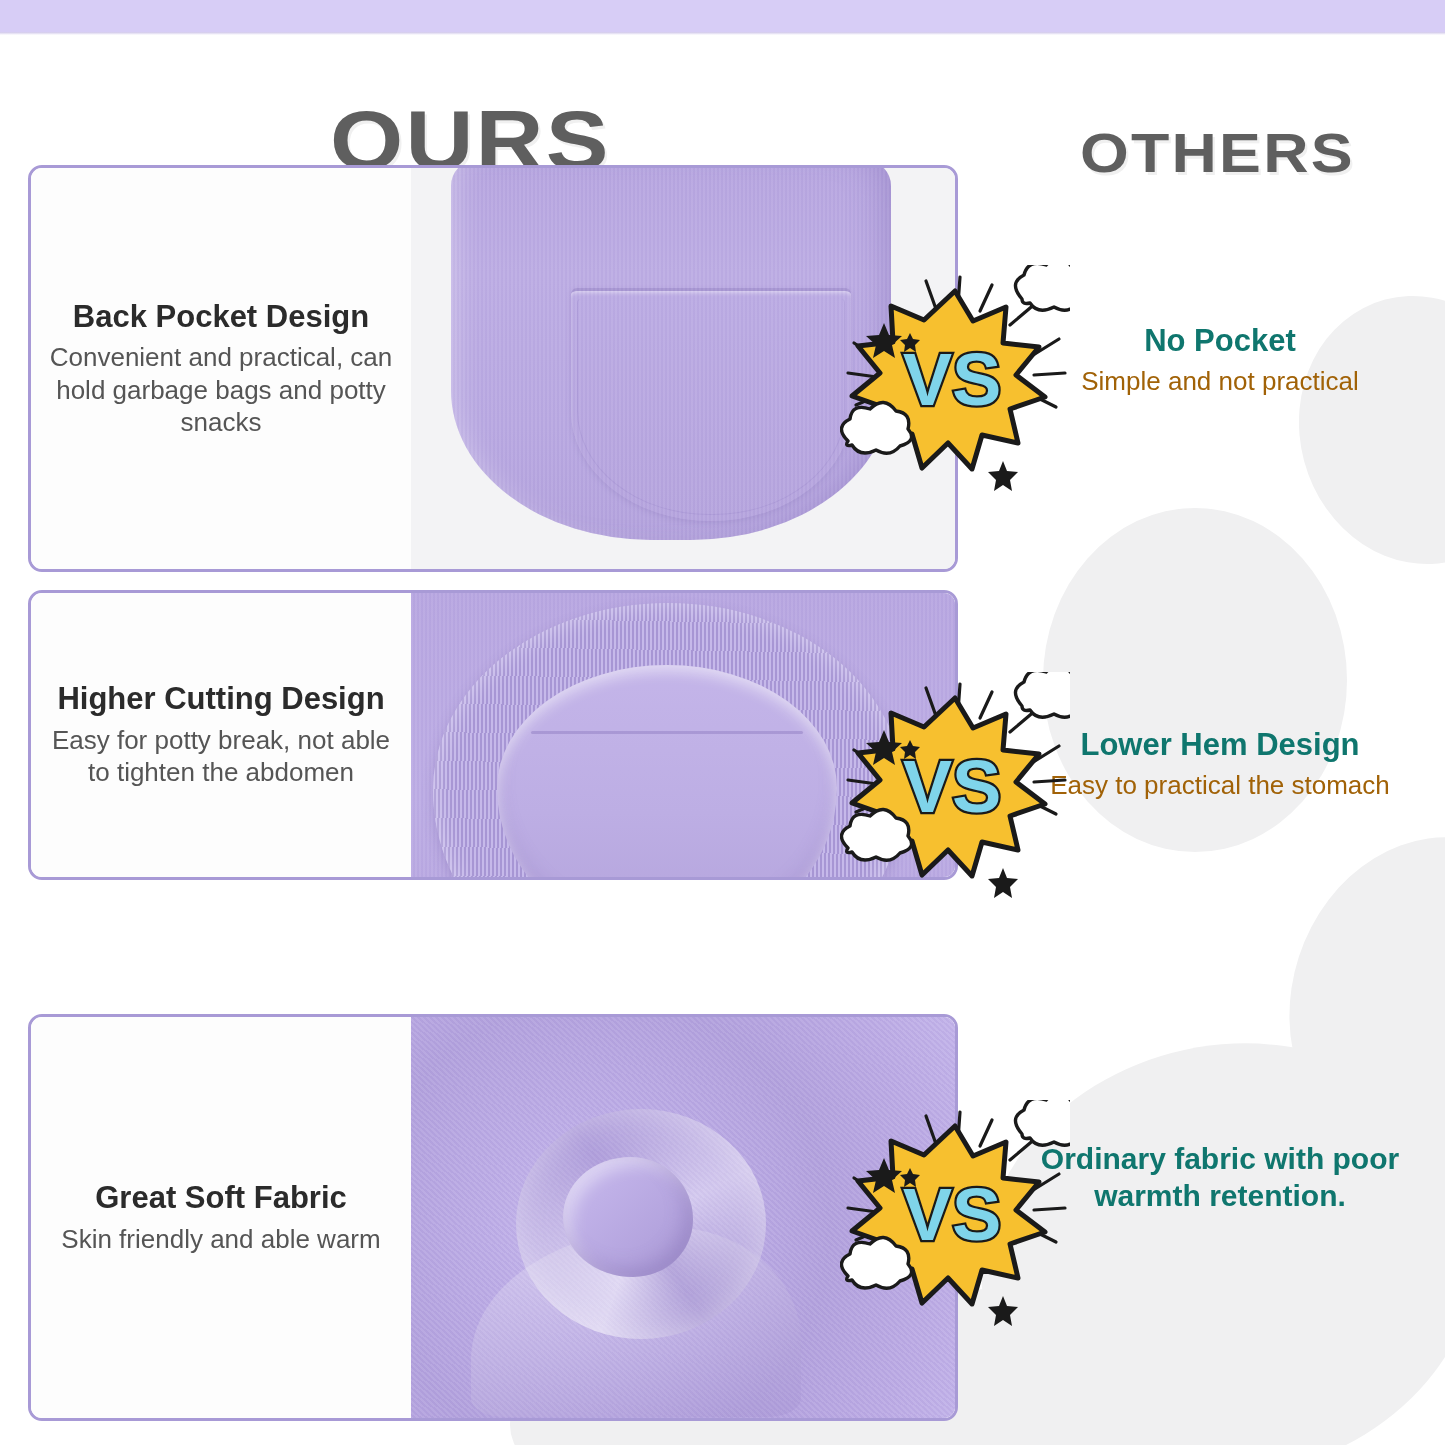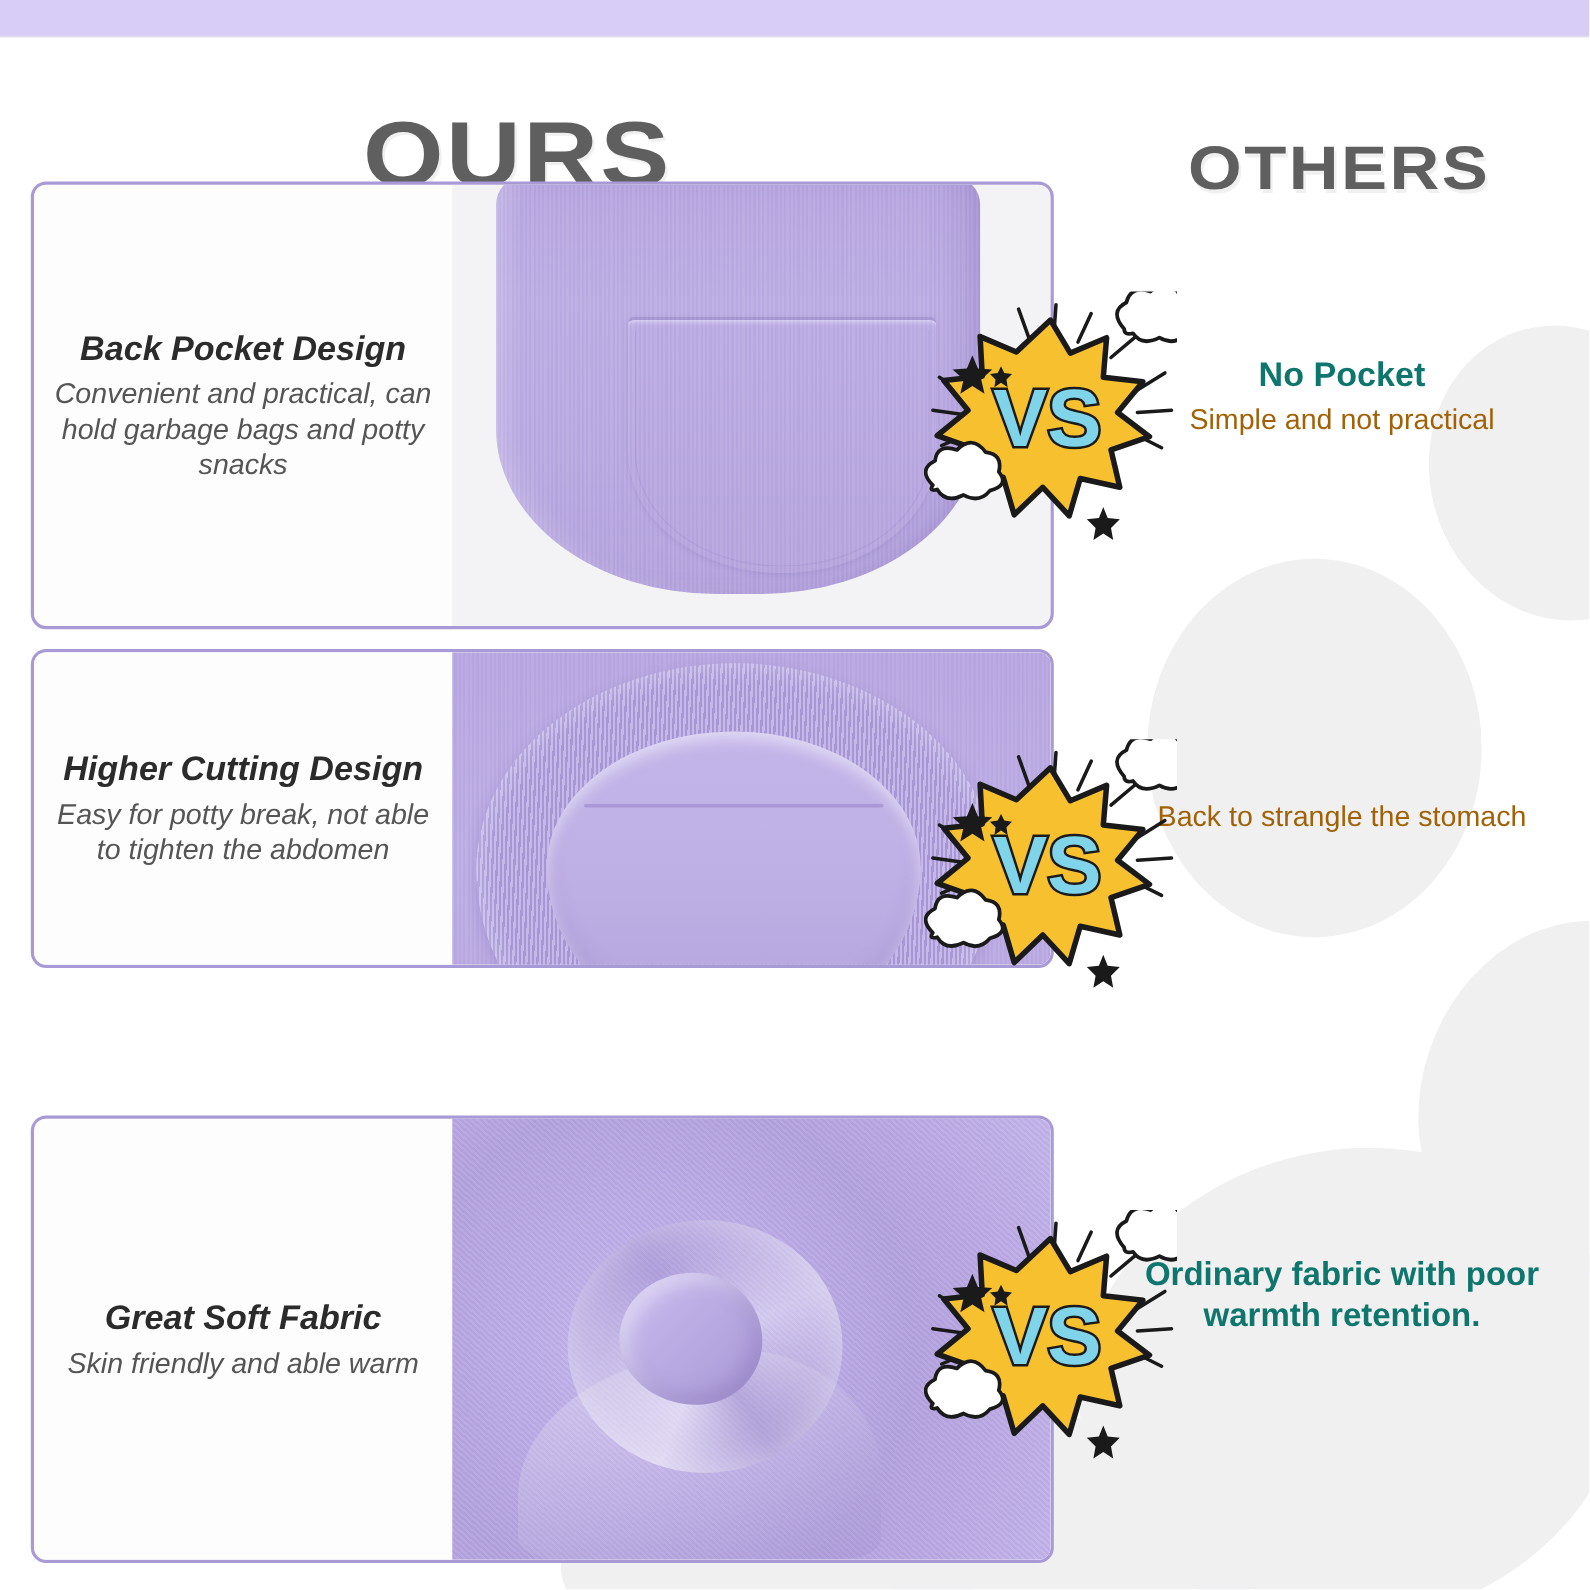--- a/index.html
+++ b/index.html
@@ -67,21 +67,20 @@
   .card-3{top:1014px;height:407px;}
 
   .card-text{
     position:absolute;left:0;top:0;width:380px;height:100%;
     display:flex;flex-direction:column;
     align-items:center;justify-content:center;
     text-align:center;
     padding:0 10px;box-sizing:border-box;
     background:#fdfdfd;
     z-index:3;
-    font-style:italic;
   }
   .ct-title{
     font-size:31px;font-weight:700;color:#2b2b2b;
     line-height:1.18;margin:0 0 6px 0;
   }
   .ct-sub{
     font-size:26px;color:#555555;line-height:1.24;margin:0;
   }
 
   .card-photo{
@@ -345,19 +344,20 @@
     <path d="M163 196 l4 10 11 1 -8 8 2 11 -9 -6 -9 6 2 -11 -8 -8 11 -1 Z"></path>
   </g>
 </svg>
 
 <div class="other-text ot-1">
   <p class="ot-title">No Pocket</p>
   <p class="ot-sub">Simple and not practical</p>
 </div>
 
 <div class="other-text ot-2">
-  <p class="ot-sub">Back to strangle the stomach</p>
+  <p class="ot-title">Lower Hem Design</p>
+  <p class="ot-sub">Easy to practical the stomach</p>
 </div>
 
 <div class="other-text ot-3">
   <p class="ot-title">Ordinary fabric with poor warmth retention.</p>
   <p class="ot-sub"></p>
 </div>
 
 </body></html>

